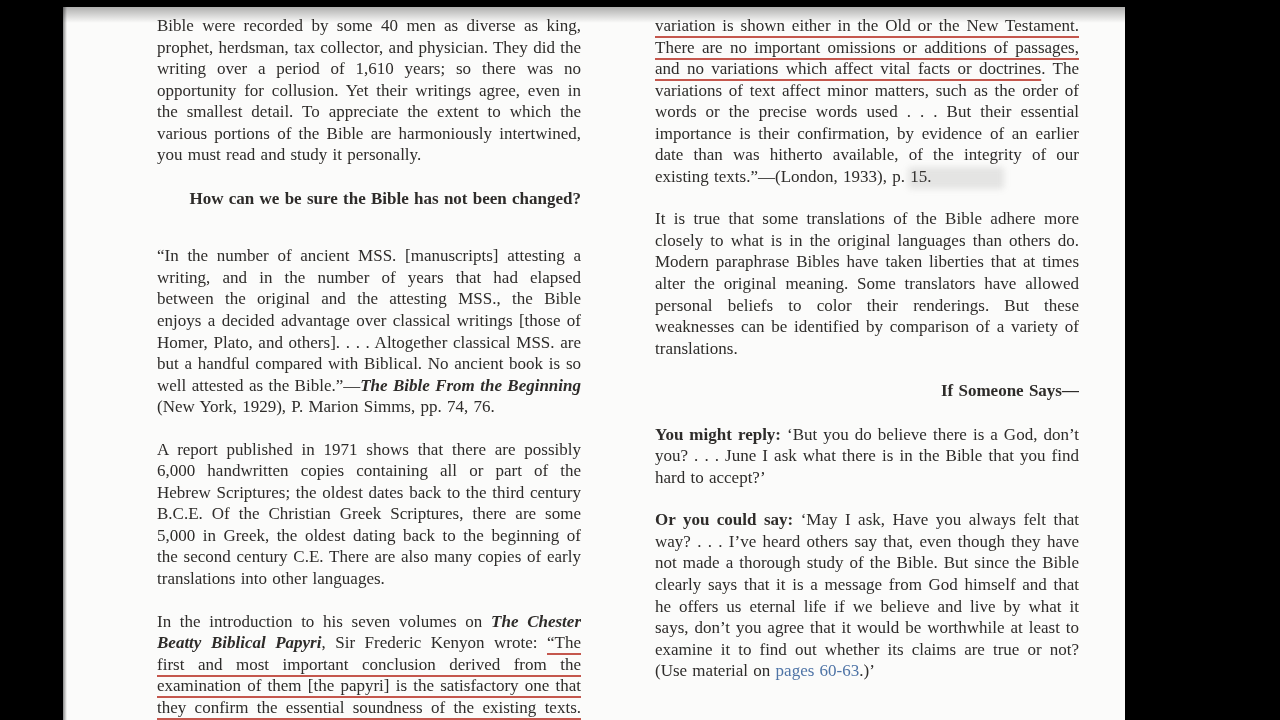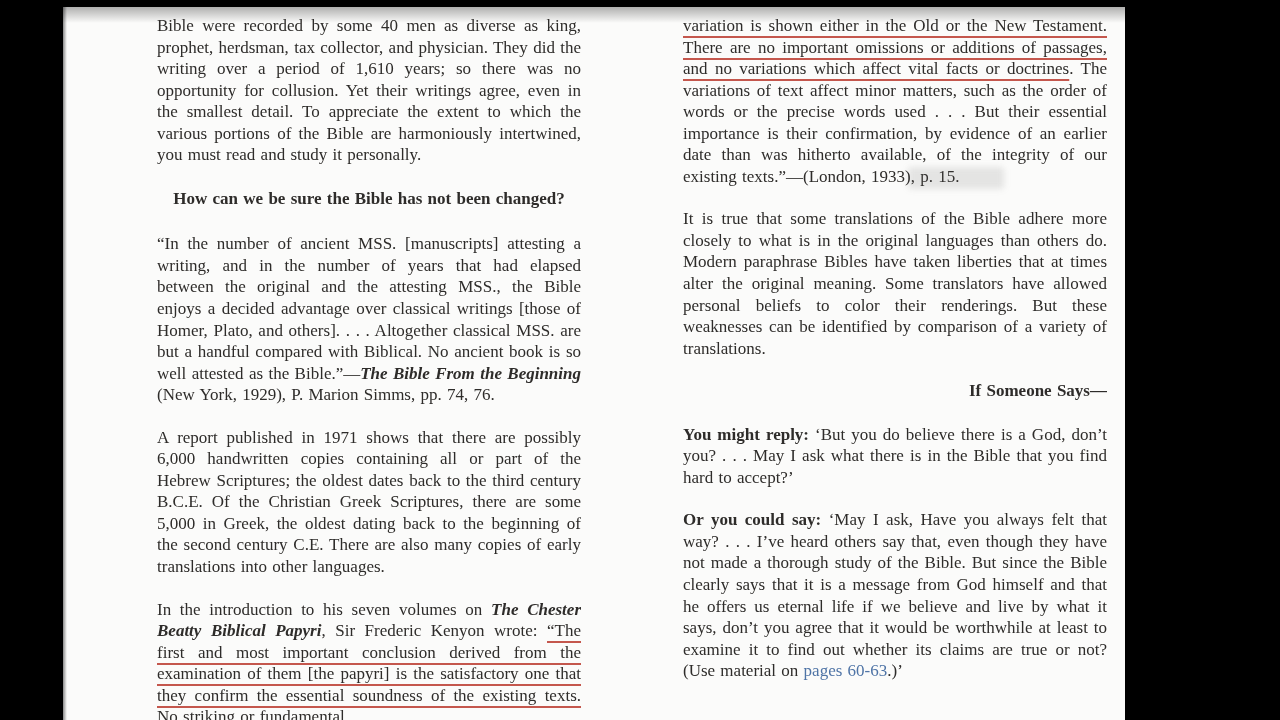--- a/index.html
+++ b/index.html
@@ -21,23 +21,23 @@
     content:""; position:absolute; left:0; top:0; bottom:0; width:4px;
     background:linear-gradient(to right, rgba(0,0,0,0.45), rgba(0,0,0,0));
     pointer-events:none;
   }
   .col {
     position:absolute; top:8px; width:424px; height:705px; overflow:hidden;
     color:var(--ink,#2e2c2a); font-size:17px; line-height:21.55px;
     text-align:justify; word-spacing:0.06em;
   }
   .col-left  { left:94px; }
-  .col-right { left:620px; }
+  .col-right { left:592px; }
   .block { margin:0 0 21px 0; }
-  .question-heading { font-weight:bold; text-align:center; margin:22px 0 24px 0; }
+  .question-heading { font-weight:bold; text-align:right; margin:22px 0 36px 0; }
   .section-heading  { font-weight:bold; text-align:right; margin:16px 0 22px 0; }
   .statement-heading{ font-weight:bold; text-align:left; }
   .seg.italic { font-style:italic;font-weight:bold; }
   .seg.bold   { font-weight:bold;margin-top:28px; }
   .seg.red-underline {
     text-decoration:underline;
     text-decoration-color:var(--underline,#c4574d);
     text-decoration-thickness:1.6px;
     text-underline-offset:4.5px;
   }
@@ -57,18 +57,18 @@
         <p class="block paragraph" style="font-size: inherit;"><span class="seg">Bible were recorded by some 40 men as diverse as king, prophet, herdsman, tax collector, and physician. They did the writing over a period of 1,610 years; so there was no opportunity for collusion. Yet their writings agree, even in the smallest detail. To appreciate the extent to which the various portions of the Bible are harmoniously intertwined, you must read and study it personally.</span></p>
         <h3 class="block question-heading" style="font-size: inherit;"><span class="seg">How can we be sure the Bible has not been changed?</span></h3>
         <p class="block paragraph" style="font-size: inherit;"><span class="seg">“In the number of ancient MSS. [manuscripts] attesting a writing, and in the number of years that had elapsed between the original and the attesting MSS., the Bible enjoys a decided advantage over classical writings [those of Homer, Plato, and others]. . . . Altogether classical MSS. are but a handful compared with Biblical. No ancient book is so well attested as the Bible.”—</span><span class="seg italic">The Bible From the Beginning</span><span class="seg"> (New York, 1929), P. Marion Simms, pp. 74, 76.</span></p>
         <p class="block paragraph" style="font-size: inherit;"><span class="seg">A report published in 1971 shows that there are possibly 6,000 handwritten copies containing all or part of the Hebrew Scriptures; the oldest dates back to the third century B.C.E. Of the Christian Greek Scriptures, there are some 5,000 in Greek, the oldest dating back to the beginning of the second century C.E. There are also many copies of early translations into other languages.</span></p>
         <p class="block paragraph" style="font-size: inherit;"><span class="seg">In the introduction to his seven volumes on </span><span class="seg italic">The Chester Beatty Biblical Papyri</span><span class="seg">, Sir Frederic Kenyon wrote: </span><span class="seg red-underline">“The first and most important conclusion derived from the examination of them [the papyri] is the satisfactory one that they confirm the essential soundness of the existing texts. No striking or fundamental</span></p>
       </div>
     <div class="col col-right">
         <p class="block paragraph" style="font-size: inherit;"><span class="seg red-underline">variation is shown either in the Old or the New Testament. There are no important omissions or additions of passages, and no variations which affect vital facts or doctrines</span><span class="seg">. The variations of text affect minor matters, such as the order of words or the precise words used . . . But their essential importance is their confirmation, by evidence of an earlier date than was hitherto available, of the integrity of our existing texts.”—(London, 1933), p. 15.</span></p>
         <p class="block paragraph" style="font-size: inherit;"><span class="seg">It is true that some translations of the Bible adhere more closely to what is in the original languages than others do. Modern paraphrase Bibles have taken liberties that at times alter the original meaning. Some translators have allowed personal beliefs to color their renderings. But these weaknesses can be identified by comparison of a variety of translations.</span></p>
         <h3 class="block section-heading" style="font-size: inherit;"><span class="seg">If Someone Says—</span></h3>
-        <p class="block paragraph" style="font-size: inherit;"><span class="seg bold">You might reply:</span><span class="seg"> ‘But you do believe there is a God, don’t you? . . . May I ask what there is in the Bible that you find hard to accept?’</span></p>
+        <p class="block paragraph" style="font-size: inherit;"><span class="seg bold">You might reply:</span><span class="seg"> ‘But you do believe there is a God, don’t you? . . . June I ask what there is in the Bible that you find hard to accept?’</span></p>
         <p class="block paragraph" style="font-size: inherit;"><span class="seg bold">Or you could say:</span><span class="seg"> ‘May I ask, Have you always felt that way? . . . I’ve heard others say that, even though they have not made a thorough study of the Bible. But since the Bible clearly says that it is a message from God himself and that he offers us eternal life if we believe and live by what it says, don’t you agree that it would be worthwhile at least to examine it to find out whether its claims are true or not? (Use material on </span><span class="seg link">pages 60-63</span><span class="seg">.)’</span></p>
       </div>
     <div class="ghost-artifact"></div>
   </div>
 </div>
 
 </body></html>

